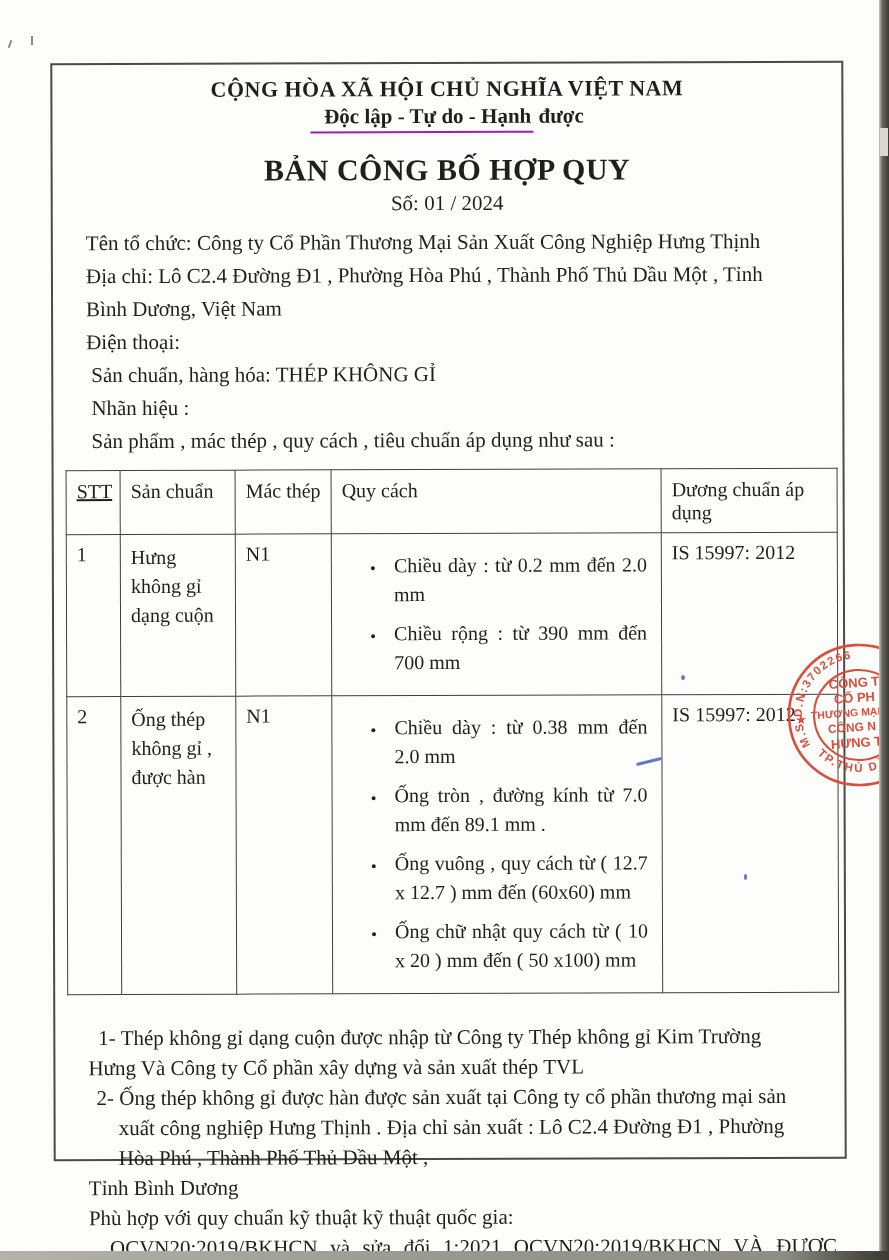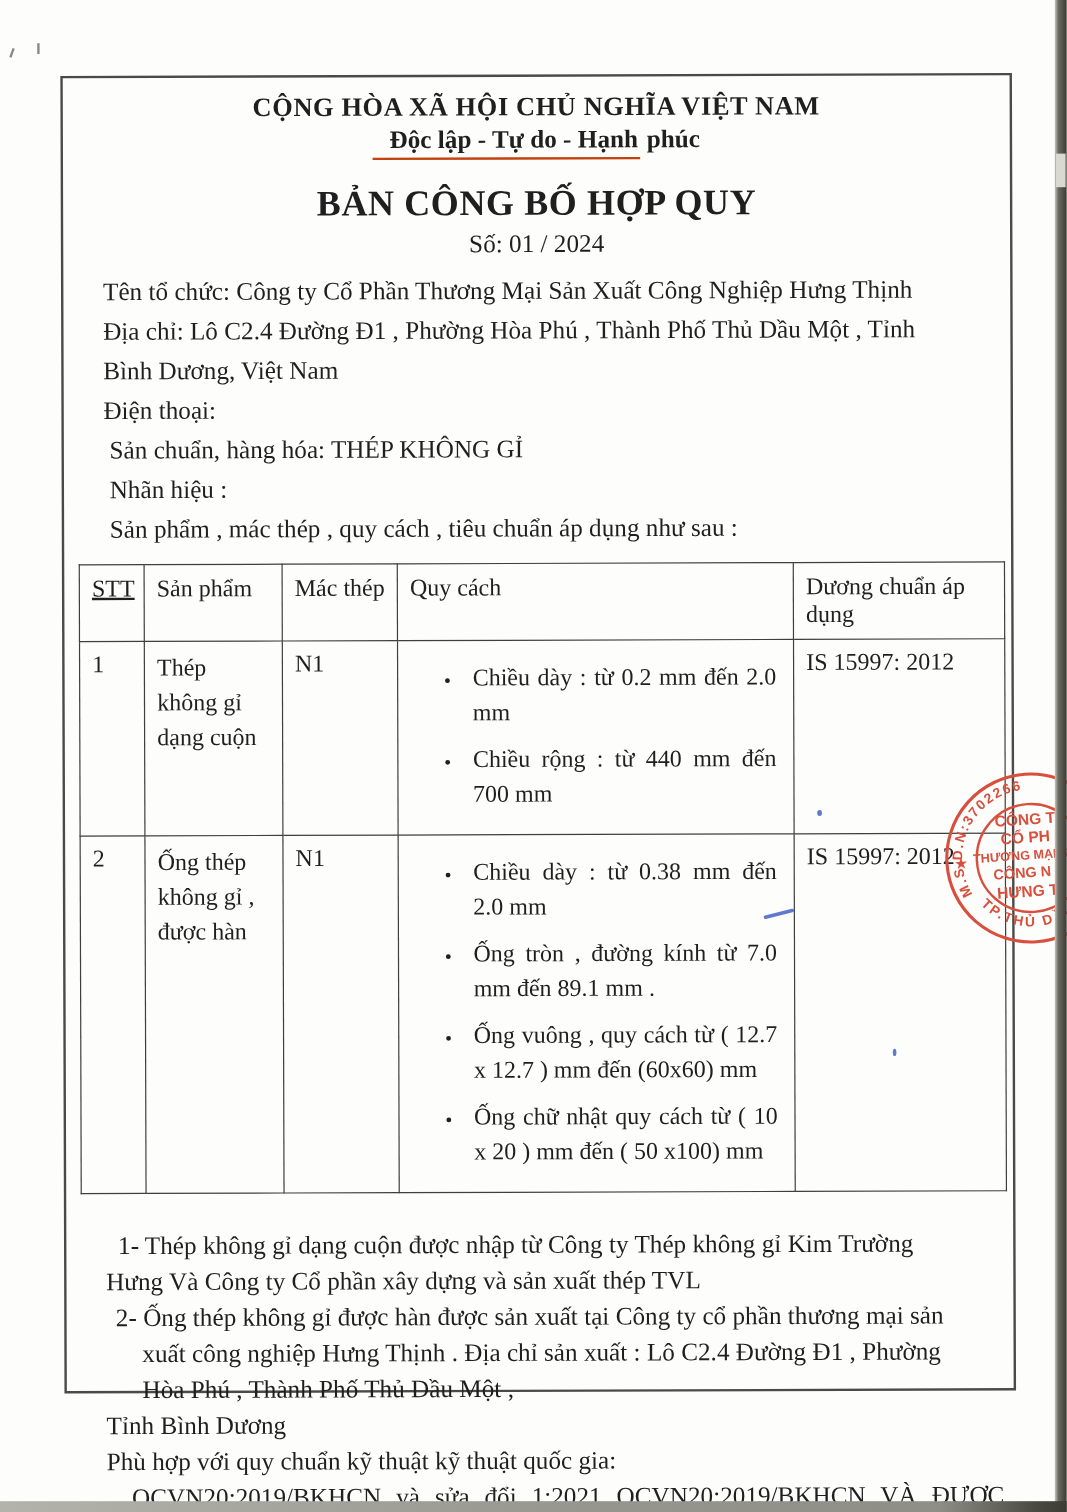--- a/index.html
+++ b/index.html
@@ -10,21 +10,21 @@
     color:#1f1f1f;
   }
   .frame{
     position:absolute;left:52px;top:62px;width:793px;height:1098px;
     border:2px solid #4a4a46;box-sizing:border-box;
     transform:rotate(-0.18deg);
     background:transparent;
   }
   .republic{margin-top:12px;text-align:center;font-size:22px;font-weight:bold;letter-spacing:.5px;}
   .motto{margin-top:2px;text-align:center;font-size:21px;font-weight:bold;}
-  .motto .u{border-bottom:2px solid #c2410c;padding:0 2px 3px 14px;}
+  .motto .u{border-bottom:2px solid #a21caf;padding:0 2px 3px 14px;}
   .doc-title{margin-top:24px;text-align:center;font-size:30px;font-weight:bold;letter-spacing:.5px;}
   .doc-number{margin-top:4px;text-align:center;font-size:21px;}
   .body-text{font-size:21px;line-height:33px;}
   .info{margin:10px 36px 0 33px;}
   .p0{margin:0;}
   .indent1{margin-left:5px;}
   .bold{font-weight:normal;}
   table.spec{
     border-collapse:collapse;table-layout:fixed;
     width:771px;margin:12px 0 0 12px;
@@ -96,21 +96,21 @@
 <div class="mark m1"></div>
 <div class="mark m2"></div>
 <div class="blue-dot bd1"></div>
 <div class="blue-dot bd2"></div>
 <div class="blue-dot bd3"></div>
 
 <div class="frame">
 
   <div class="republic">CỘNG HÒA XÃ HỘI CHỦ NGHĨA VIỆT NAM</div>
 
-  <div class="motto"><span class="u">Độc lập - Tự do - Hạnh</span><span> phúc</span></div>
+  <div class="motto"><span class="u">Độc lập - Tự do - Hạnh</span><span> được</span></div>
 
   <div class="doc-title">BẢN CÔNG BỐ HỢP QUY</div>
 
   <div class="doc-number">Số: 01 / 2024</div>
 
   <div class="info body-text">
     <p class="p0">Tên tổ chức: Công ty Cổ Phần Thương Mại Sản Xuất Công Nghiệp Hưng Thịnh</p>
     <p class="p0">Địa chỉ: Lô C2.4 Đường Đ1 , Phường Hòa Phú , Thành Phố Thủ Dầu Một , Tỉnh Bình Dương, Việt Nam</p>
     <p class="p0">Điện thoại:</p>
     <p class="p0 indent1"><span>Sản chuẩn, hàng hóa: </span><span class="bold">THÉP KHÔNG GỈ</span></p>
@@ -122,35 +122,35 @@
     <colgroup>
       <col class="col-stt">
         <col class="col-sp">
         <col class="col-mt">
         <col class="col-qc">
         <col class="col-tc">
     </colgroup>
     <thead>
       <tr>
         <th class="c-center">STT</th>
-        <th>Sản phẩm</th>
+        <th>Sản chuẩn</th>
         <th>Mác thép</th>
         <th>Quy cách</th>
         <th>Dương chuẩn áp dụng</th>
       </tr>
     </thead>
     <tbody>
       <tr style="height:100px;">
         <td class="cell-stt">1</td>
-        <td class="cell-sp">Thép không gỉ dạng cuộn</td>
+        <td class="cell-sp">Hưng không gỉ dạng cuộn</td>
         <td class="cell-mt">N1</td>
         <td class="cell-qc">
           <ul class="qc-list">
             <li>Chiều dày : từ 0.2 mm đến 2.0 mm</li>
-            <li>Chiều rộng : từ 440 mm đến 700 mm</li>
+            <li>Chiều rộng : từ 390 mm đến 700 mm</li>
           </ul>
         </td>
         <td class="cell-tc">IS 15997: 2012</td>
       </tr>
       <tr style="height:237px;">
         <td class="cell-stt">2</td>
         <td class="cell-sp">Ống thép không gỉ , được hàn</td>
         <td class="cell-mt">N1</td>
         <td class="cell-qc">
           <ul class="qc-list">

